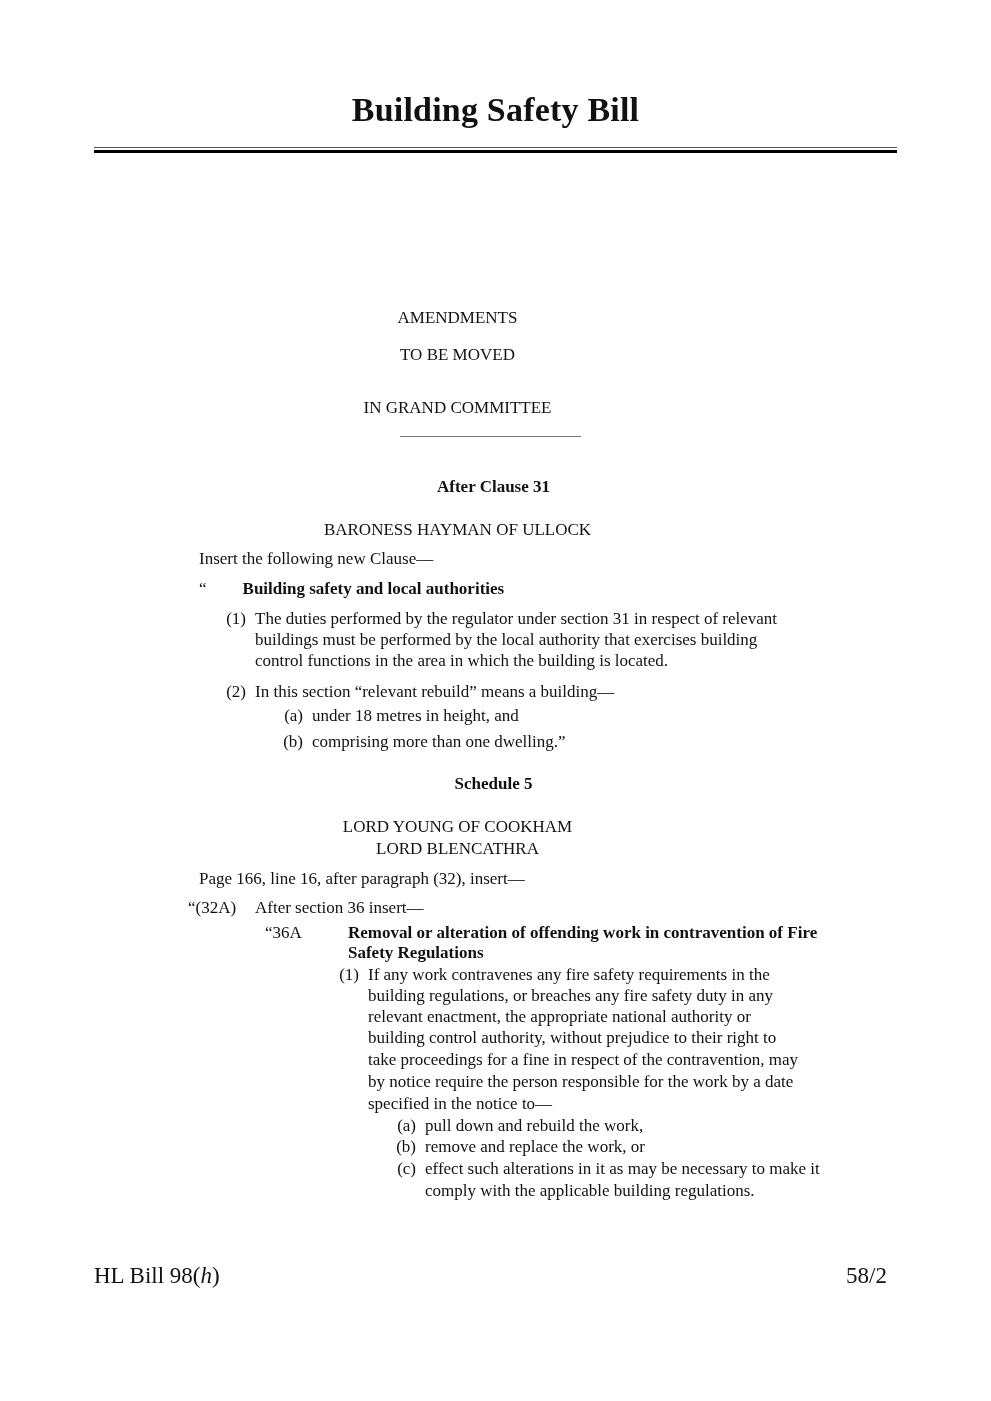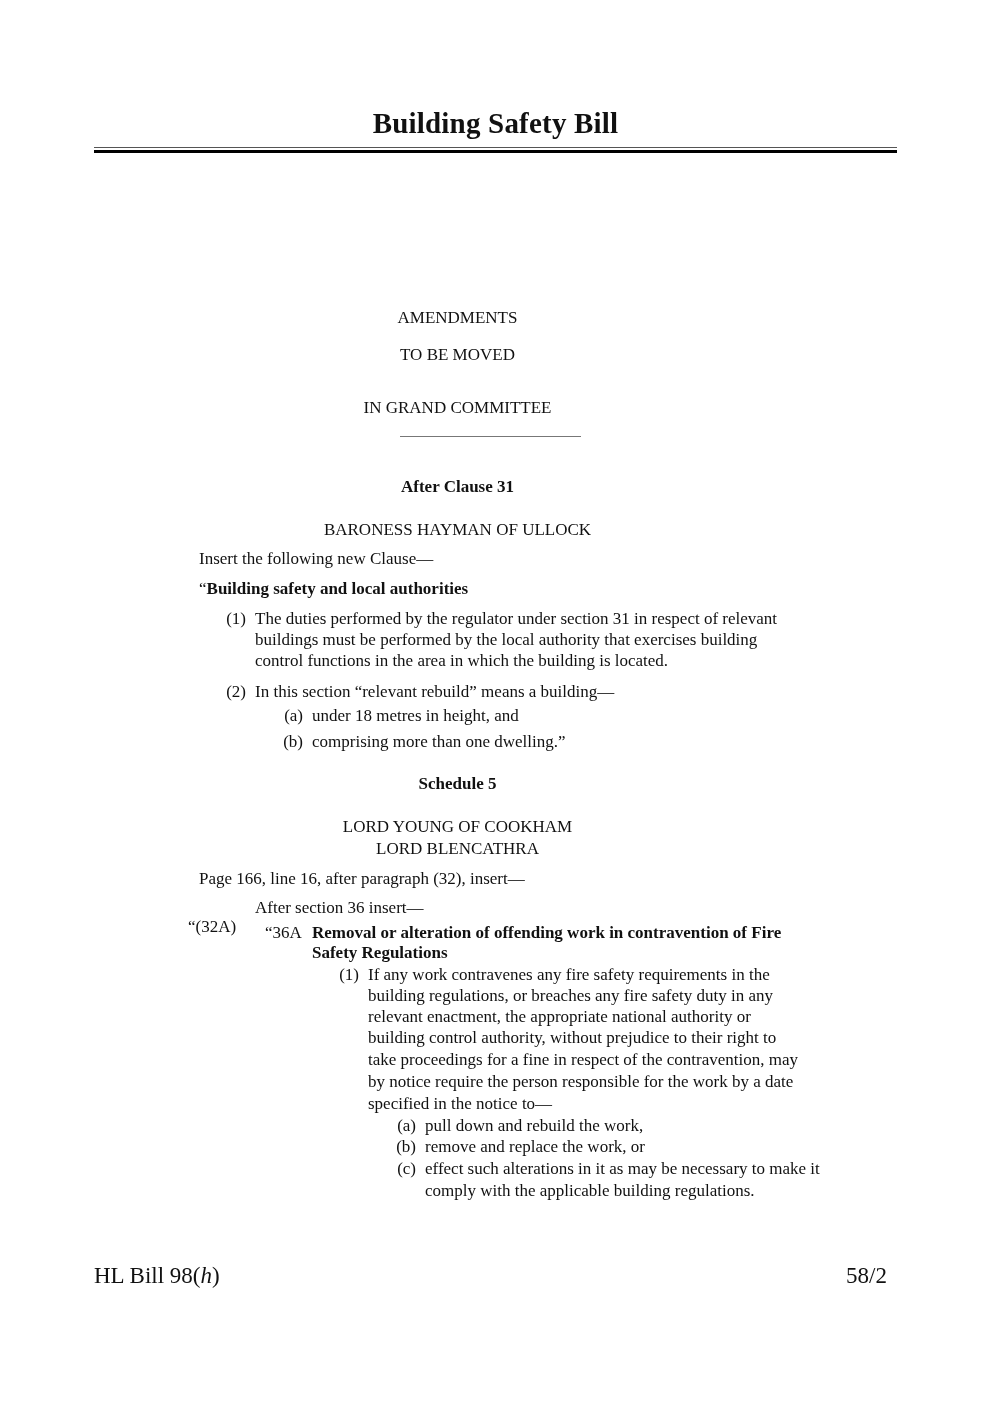--- a/index.html
+++ b/index.html
@@ -3,28 +3,28 @@
 <meta charset="utf-8">
 <style>
   html, body { margin: 0; padding: 0; background: #ffffff; }
   body {
     width: 991px; height: 1401px; position: relative; overflow: hidden;
     font-family: "Liberation Serif", "DejaVu Serif", serif;
     color: #111; font-size: 17px; line-height: 21px;
   }
   .abs { position: absolute; }
   .title {
-    left: 0; width: 991px; top: 105px; text-align: center;
-    font-weight: bold; font-size: 29px; line-height: 36px; letter-spacing: 0.2px;
+    left: 0; width: 991px; top: 92px; text-align: center;
+    font-weight: bold; font-size: 34px; line-height: 36px; letter-spacing: 0.2px;
   }
   .rule-thin { left: 94px; width: 803px; top: 147px; height: 1px; background: #555; }
   .rule-thick { left: 94px; width: 803px; top: 150px; height: 3px; background: #000; }
   .center { left: 0; width: 915px; text-align: center; }
   .short-rule { left: 400px; width: 181px; top: 436px; height: 1px; background: #777; }
-  .bold { font-weight: bold; }
+  .bold { font-weight: bold; padding-left: 36px; }
   .just { text-align: justify; text-align-last: left; }
   .num { text-align: right; }
   .footer { top: 1265px; font-size: 23px; }
 </style>
 </head>
 <body>
 
 <div>
 
   <div class="abs title">Building Safety Bill</div>
@@ -53,21 +53,21 @@
   <div class="abs num" style="left:266px; width:37px; top:705px;">(a)</div>
   <div class="abs" style="left:312px; top:705px;">under 18 metres in height, and</div>
   <div class="abs num" style="left:266px; width:37px; top:731px;">(b)</div>
   <div class="abs" style="left:312px; top:731px;">comprising more than one dwelling.”</div>
 
   <div class="abs center bold" style="top:773px;">Schedule 5</div>
   <div class="abs center" style="top:816px;">LORD YOUNG OF COOKHAM</div>
   <div class="abs center" style="top:838px;">LORD BLENCATHRA</div>
   <div class="abs" style="left:199px; top:868px;">Page 166, line 16, after paragraph (32), insert—</div>
 
-  <div class="abs" style="left:188px; top:916px;font-family:Liberation Serif, serif;">“(32A)</div>
+  <div class="abs" style="left:188px; top:897px;font-family:Liberation Serif, serif;">“(32A)</div>
   <div class="abs" style="left:255px; top:897px;">After section 36 insert—</div>
 
   <div class="abs" style="left:265px; top:922px;">“36A</div>
   <div class="abs bold just" style="left:312px; width:585px; top:922px;">Removal or alteration of offending work in contravention of Fire</div>
   <div class="abs bold" style="left:312px; top:942px;">Safety Regulations</div>
 
   <div class="abs num" style="left:322px; width:37px; top:964px;">(1)</div>
   <div class="abs just" style="left:368px; width:529px; top:964px;">If any work contravenes any fire safety requirements in the</div>
   <div class="abs just" style="left:368px; width:529px; top:985px;">building regulations, or breaches any fire safety duty in any</div>
   <div class="abs just" style="left:368px; width:529px; top:1006px;">relevant enactment, the appropriate national authority or</div>

